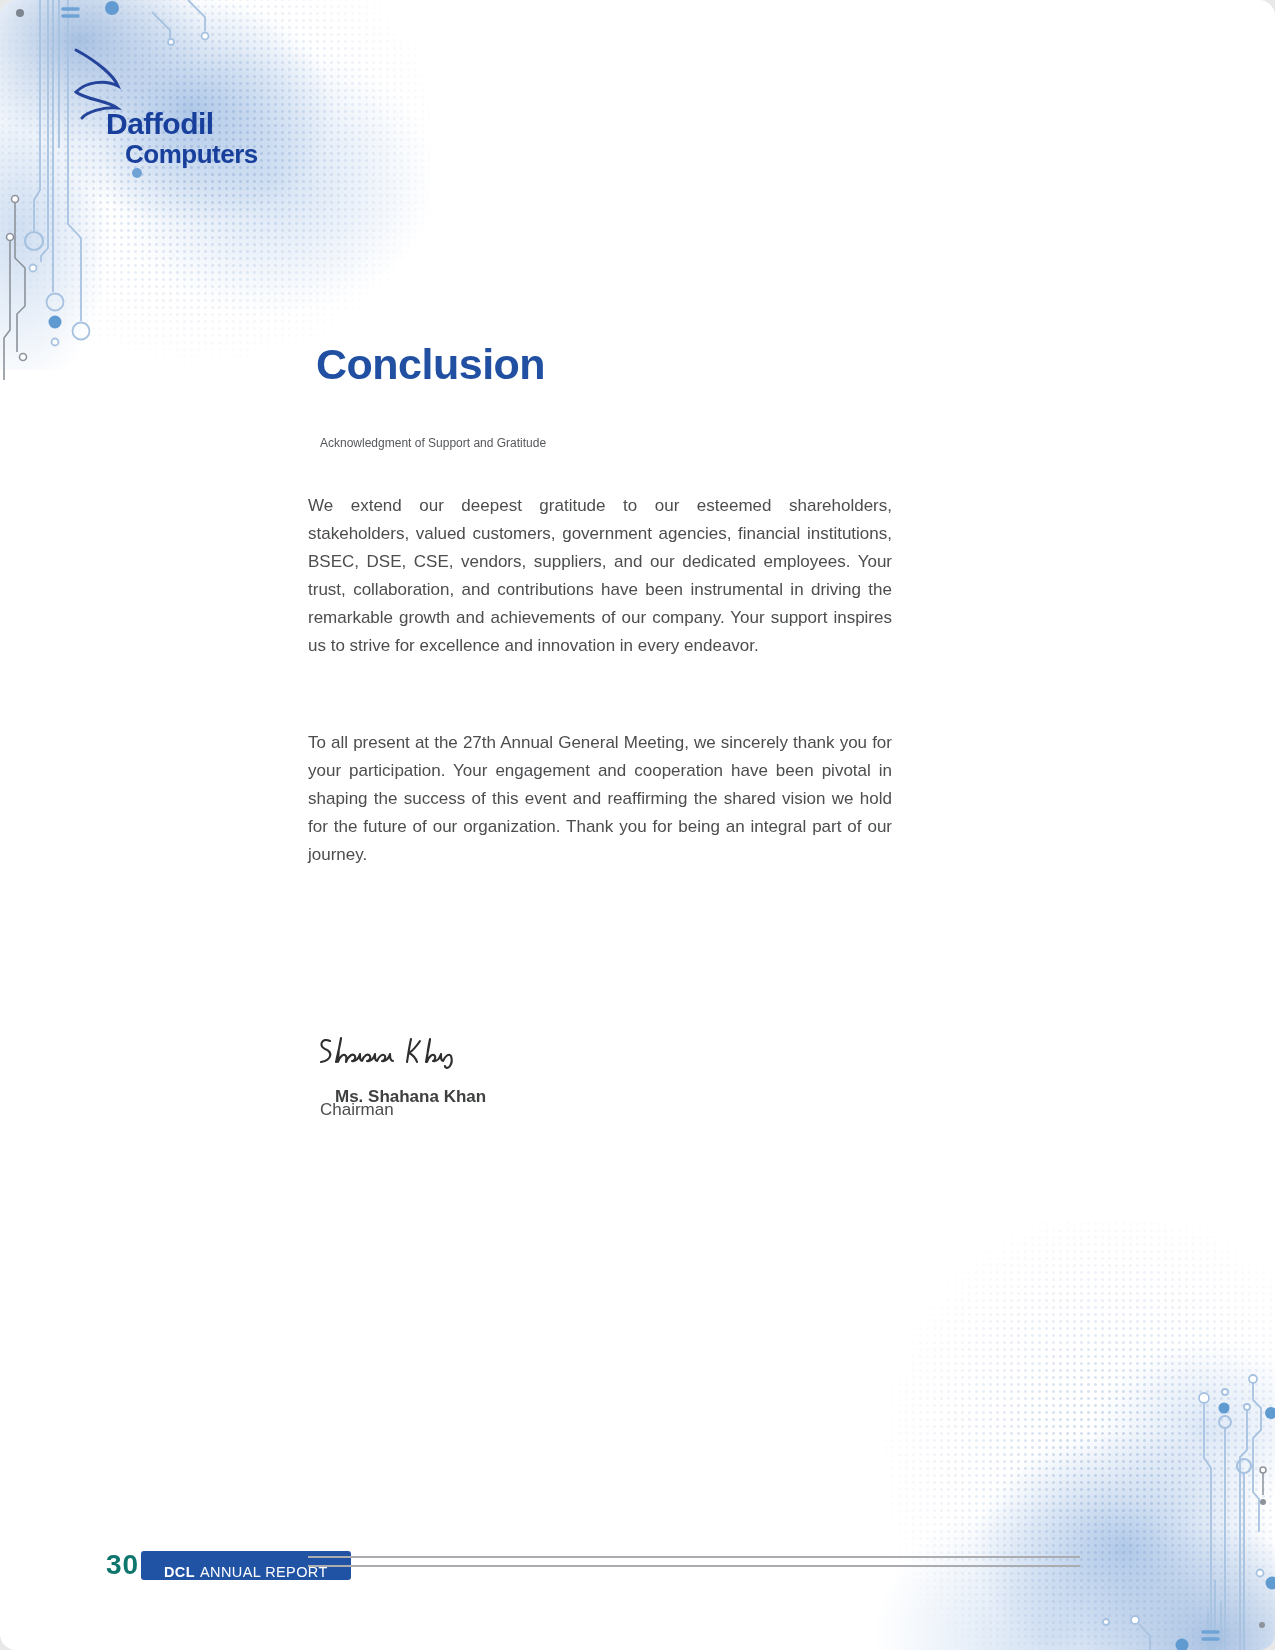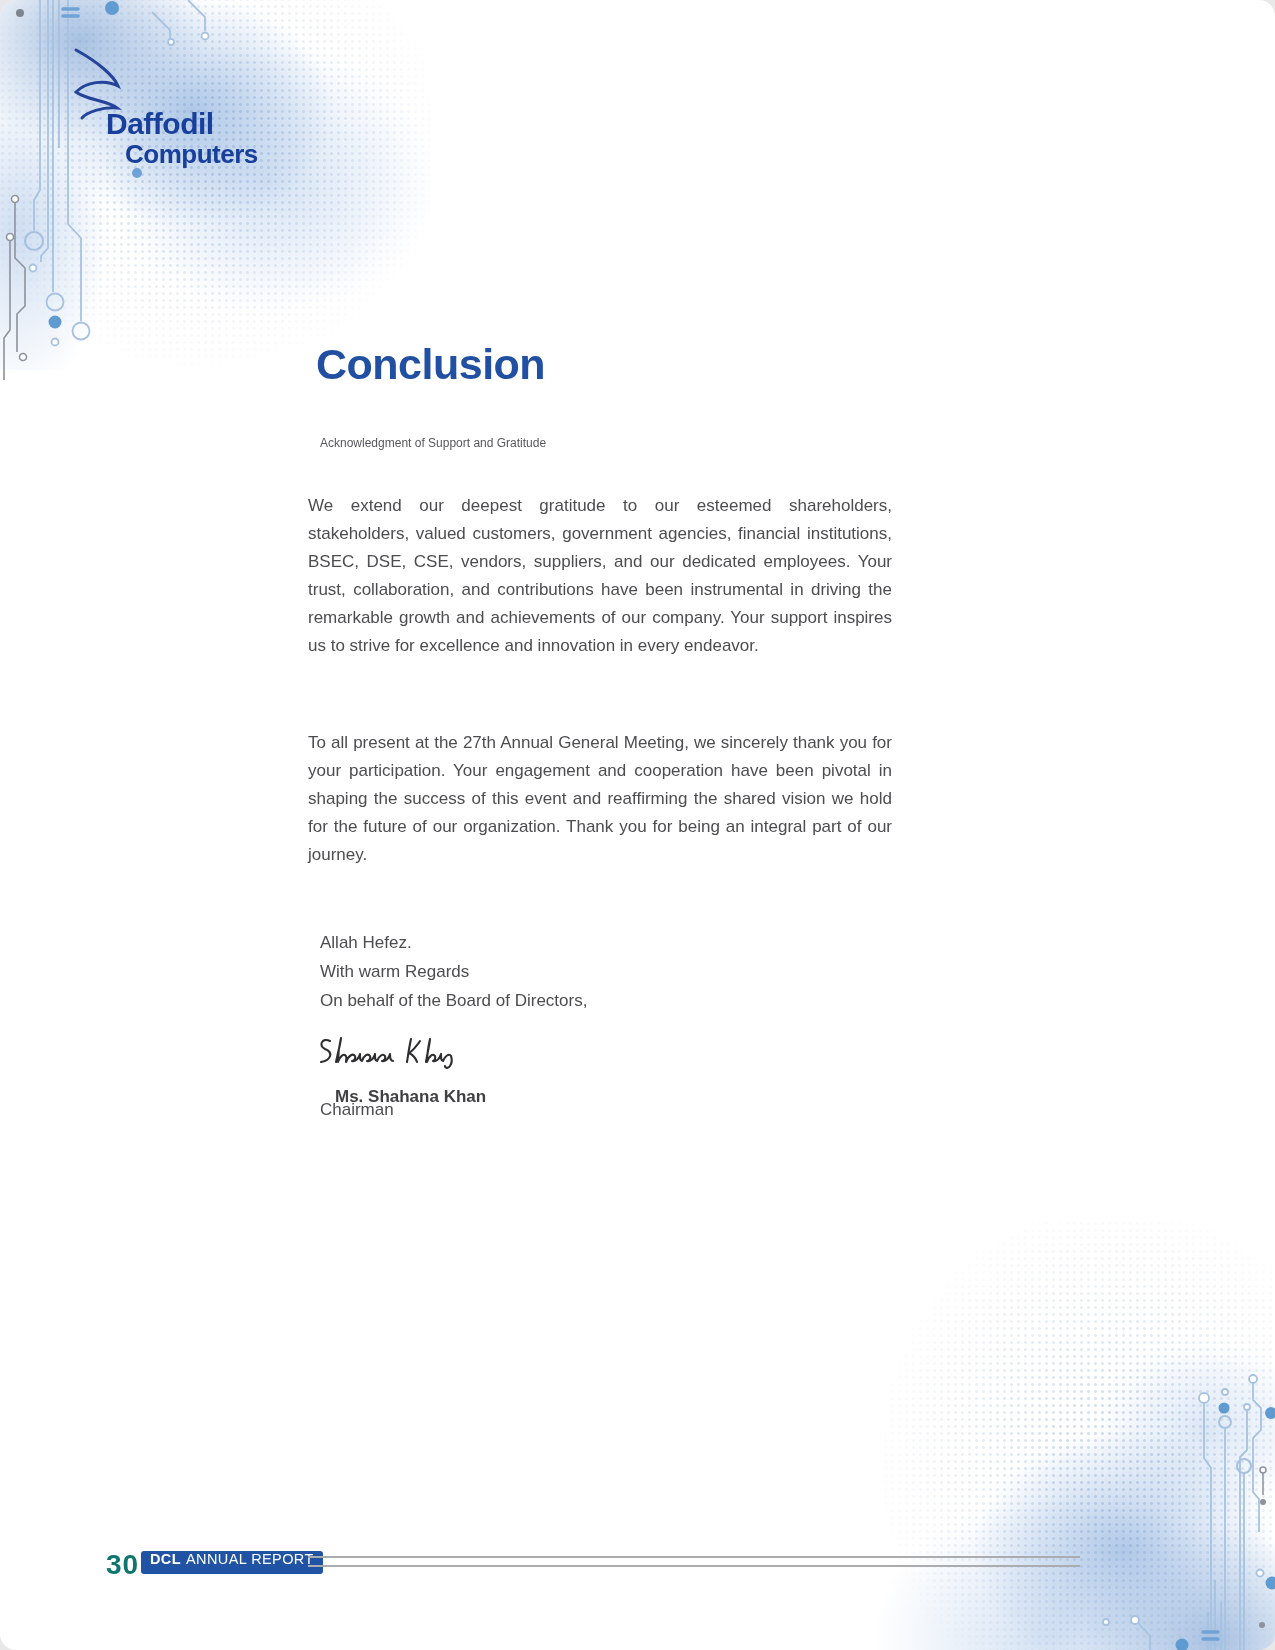--- a/index.html
+++ b/index.html
@@ -73,23 +73,23 @@
   .sig-title{
     position:absolute; left:320px; top:1100px; margin:0;
     font-size:17px; color:#4c4d4f;
   }
   
   .footer-pagenum{
     position:absolute; left:106px; top:1549px;
     font-size:28px; font-weight:bold; color:#0f766e; letter-spacing:1px;
   }
   .footer-badge{
-    position:absolute; left:141px; top:1551px; height:23px;
+    position:absolute; left:141px; top:1551px; height:29px;
     background:#2053a4; border-radius:3px; color:#ffffff;
-    display:flex; align-items:flex-start; padding:0 9px;
+    display:flex; align-items:flex-end; padding:0 23px;
     font-size:14.5px; letter-spacing:0.4px; white-space:nowrap;
   }
   .footer-badge .b{font-weight:bold; margin-right:5px;}
   .footer-rule{
     position:absolute; left:308px; top:1556px; width:772px; height:7px;
     border-top:2px solid #aaacaf; border-bottom:2px solid #aaacaf;
   }
 </style>
 </head>
 <body>
@@ -180,25 +180,20 @@
   <div class="logo">
     <div class="l1">Daffodil</div>
     <div class="l2">Computers</div>
   </div>
 
   <h1 class="page-title">Conclusion</h1>
   <p class="subheading">Acknowledgment of Support and Gratitude</p>
   <p class="body-par par-1">We extend our deepest gratitude to our esteemed shareholders, stakeholders, valued customers, government agencies, financial institutions, BSEC, DSE, CSE, vendors, suppliers, and our dedicated employees. Your trust, collaboration, and contributions have been instrumental in driving the remarkable growth and achievements of our company. Your support inspires us to strive for excellence and innovation in every endeavor.</p>
   <p class="body-par par-2">To all present at the 27th Annual General Meeting, we sincerely thank you for your participation. Your engagement and cooperation have been pivotal in shaping the success of this event and reaffirming the shared vision we hold for the future of our organization. Thank you for being an integral part of our journey.</p>
 
-  <div class="signoff">
-    <p>Allah Hefez.</p>
-    <p>With warm Regards</p>
-    <p>On behalf of the Board of Directors,</p>
-  </div>
 
   <svg class="signature" width="170" height="44" viewBox="0 0 170 44">
     <g fill="none" stroke="#2e2e30" stroke-width="2.1" stroke-linecap="round" stroke-linejoin="round">
       <path d="M14 9 C6 5 2 14 9 17 C17 20 16 28 5 30"></path>
       <path d="M20 30 C23 16 25 9 25 6 C23 14 22 24 22 30 C24 24 28 21 30 24 C31 26 30 28 30 30 C33 23 37 21 39 24 C40 26 38 29 36 29 C40 30 43 26 44 22 C44 26 44 29 46 29 C48 23 52 21 54 24 C55 26 53 29 51 29 C55 30 58 26 59 22 C59 26 59 29 61 29 C63 24 67 21 69 24 C70 26 68 29 66 29 C70 30 73 26 74 22 C74 26 75 29 77 29"></path>
       <path d="M95 7 C93 16 92 24 91 30"></path>
       <path d="M104 9 C100 15 96 19 93 21 C97 23 100 27 101 30"></path>
       <path d="M110 30 C112 18 114 10 114 7 C112 16 111 24 111 30 C113 24 117 21 119 24 C120 26 118 29 117 29 C121 30 124 26 125 22 C125 26 125 29 127 29 C129 24 133 21 135 24 C136 27 136 31 134 34 C132 37 129 36 129 34"></path>
     </g>
   </svg>

